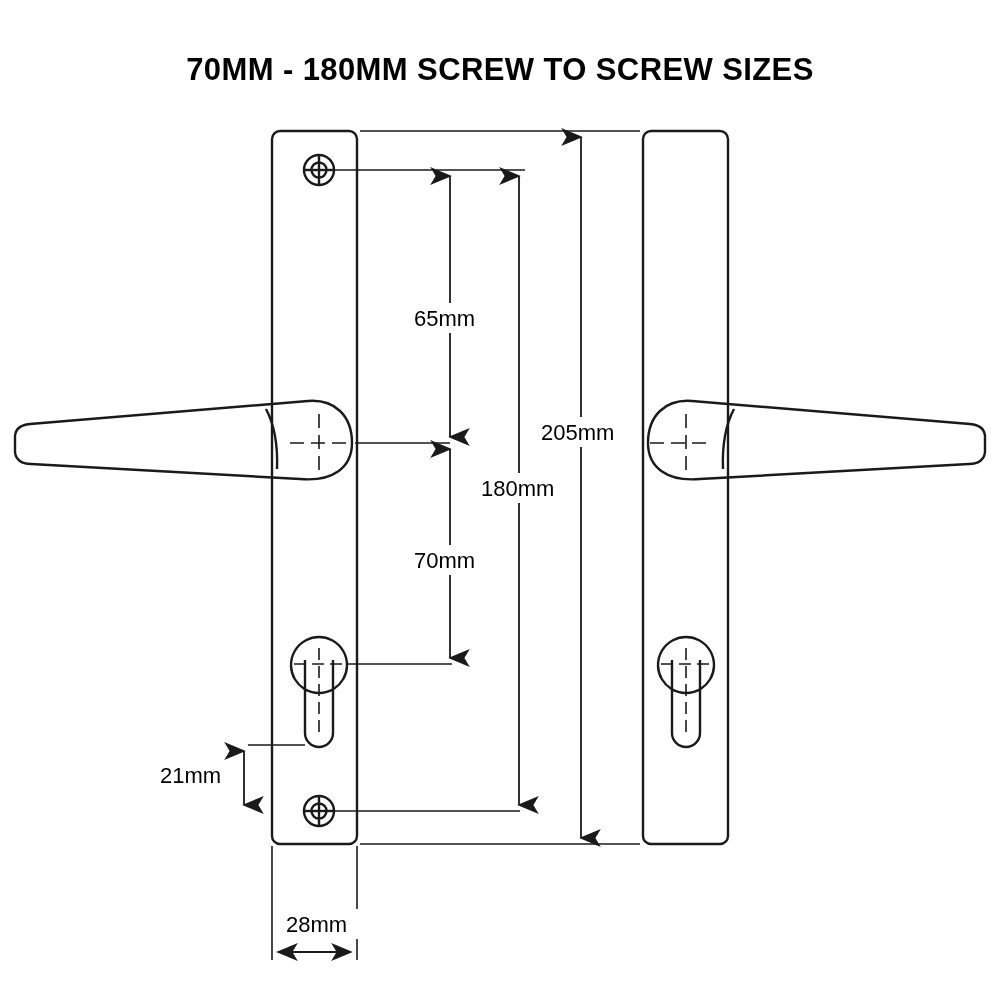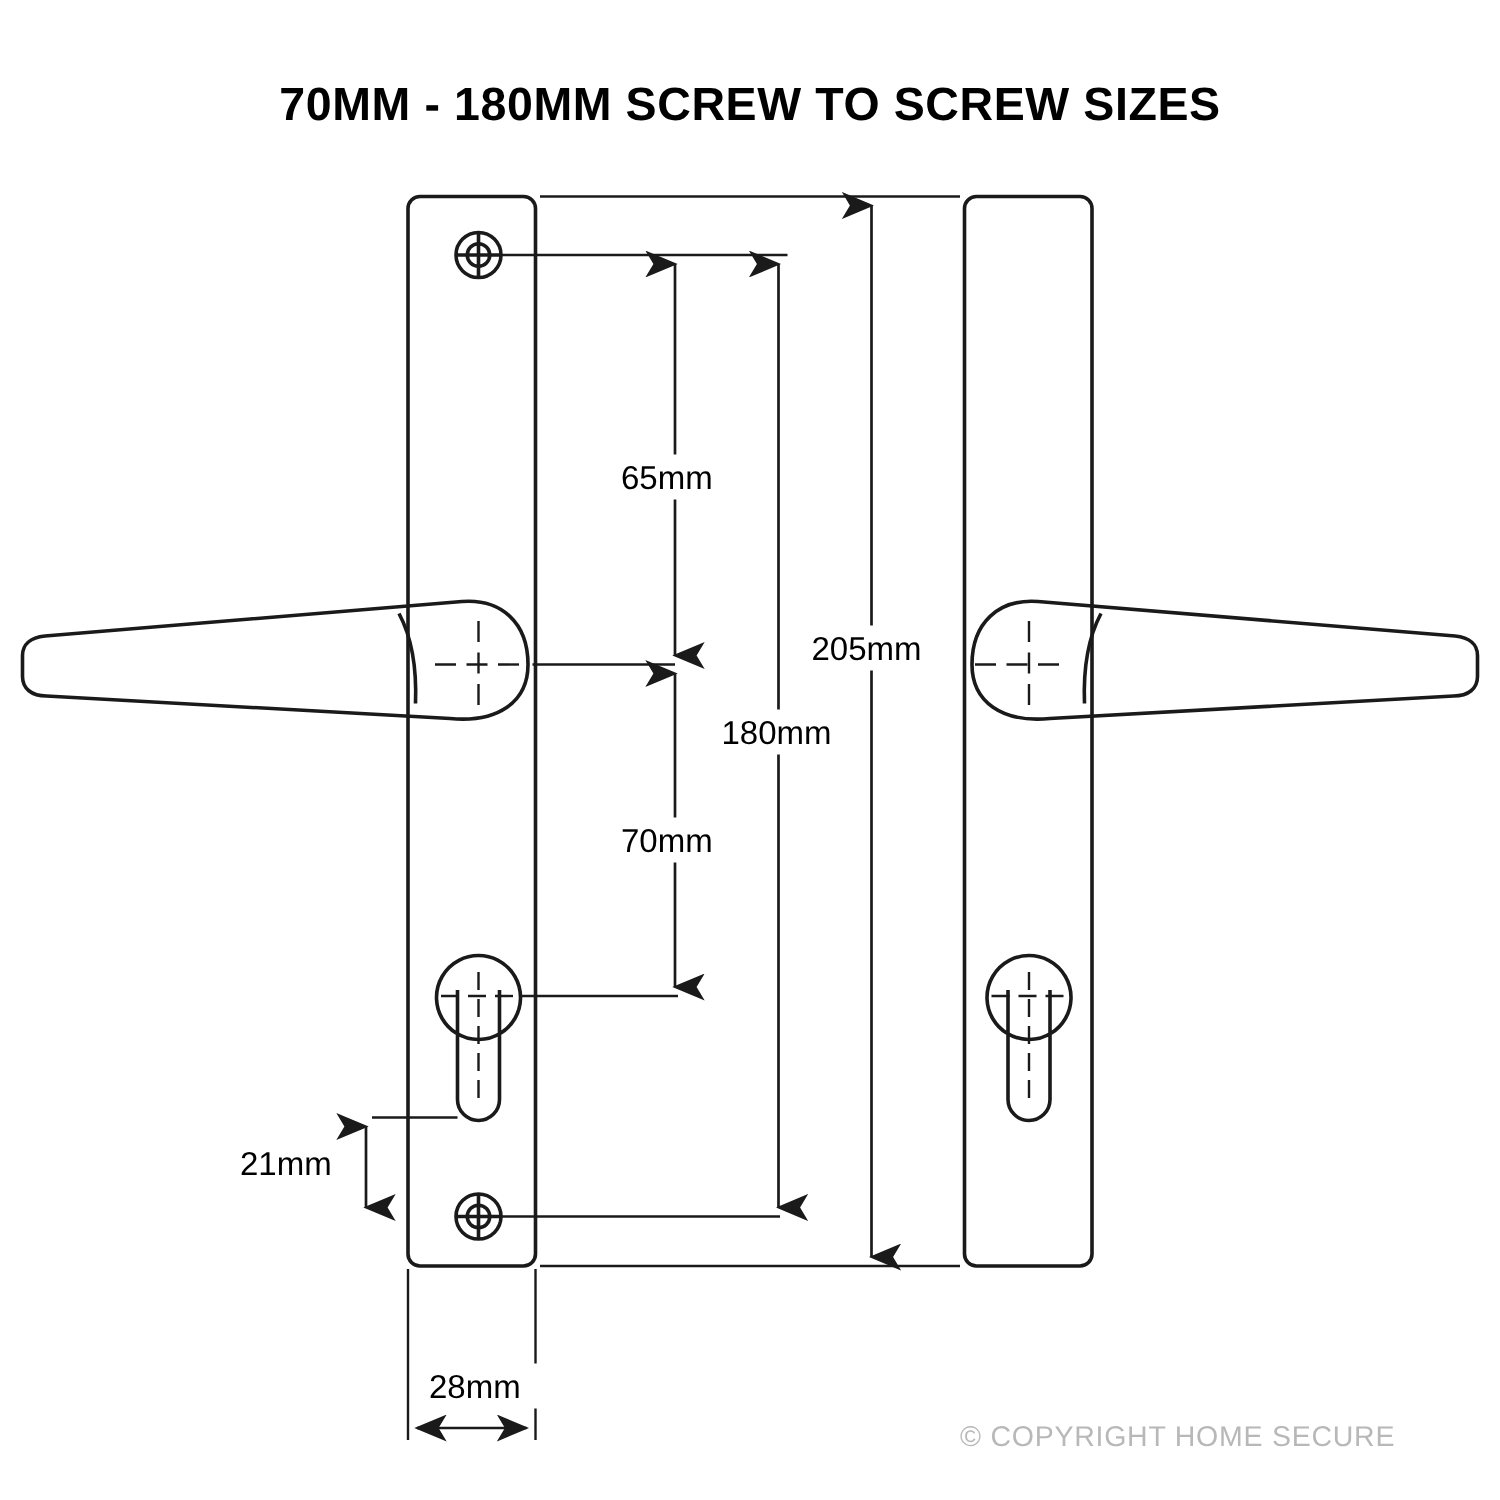--- a/index.html
+++ b/index.html
@@ -174,15 +174,14 @@
 
       <rect x="157" y="760" width="80" height="30" fill="#ffffff" stroke="none"></rect>
       <text x="160" y="783">21mm</text>
 
       <rect x="283" y="909" width="82" height="30" fill="#ffffff" stroke="none"></rect>
       <text x="286" y="932">28mm</text>
     </g>
 
   </svg>
 
-  <div id="copyright">© COPYRIGHT HOME SECURE</div>
 
 </div>
 
 </body></html>

